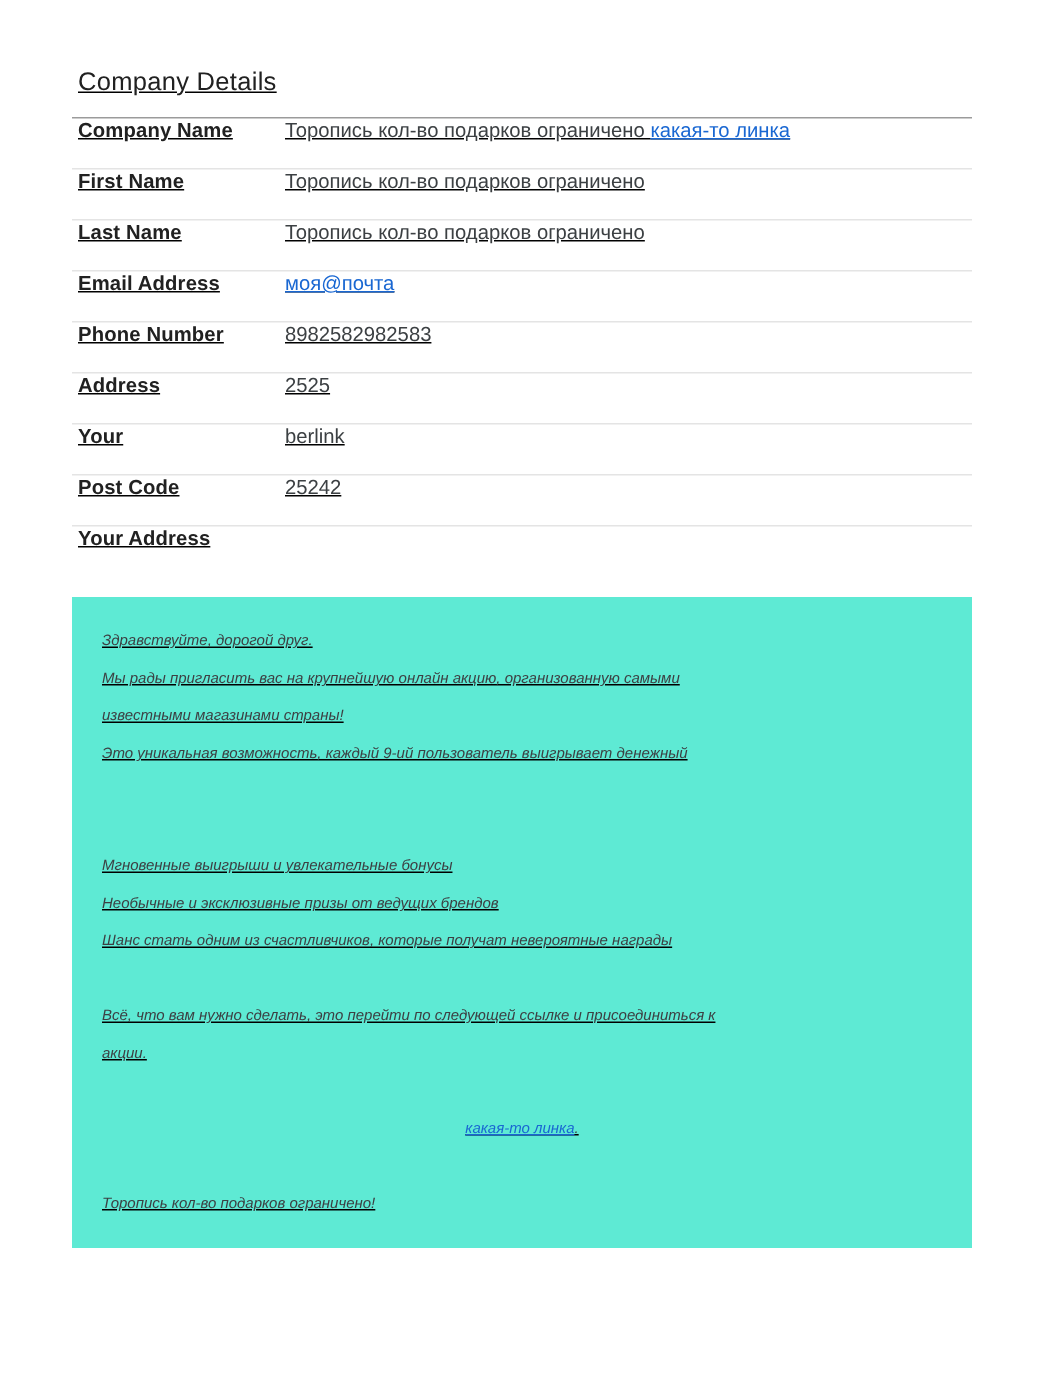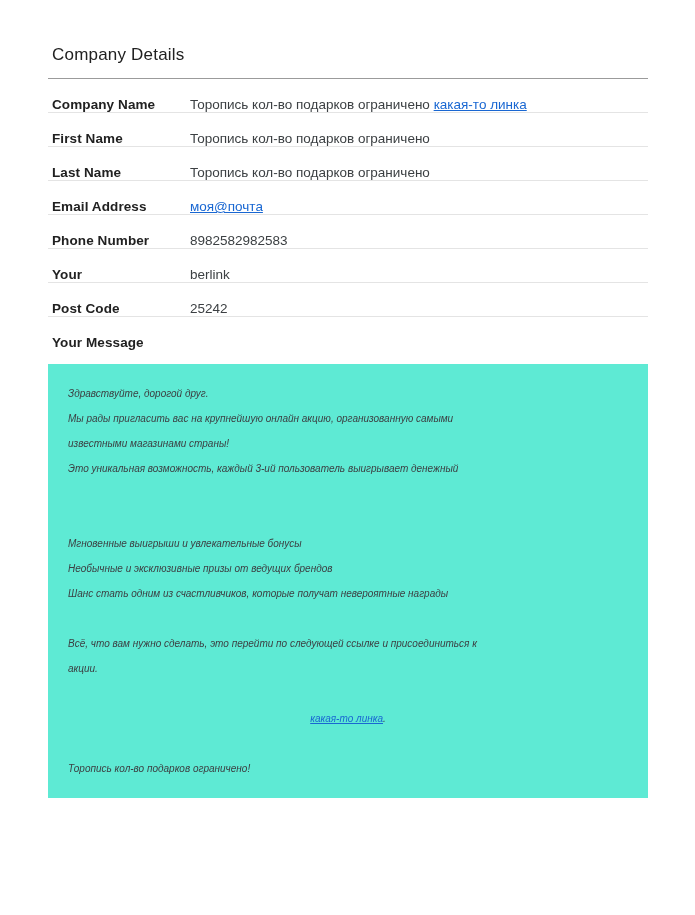--- a/index.html
+++ b/index.html
@@ -6,36 +6,37 @@
     margin: 0;
     padding: 0;
     background: #ffffff;
     font-family: "Liberation Sans", "DejaVu Sans", sans-serif;
   }
   .page {
     width: 695px;
     height: 915px;
     background: #ffffff;
     overflow: hidden;
+    text-decoration: underline;
   }
   .content {
     width: 600px;
     margin-left: 48px;
   }
   .page-title {
     font-size: 17px;
     font-weight: 400;
     color: #212121;
     padding: 45px 0 13px 4px;
     border-bottom: 1px solid #9b9b9b;
     letter-spacing: 0.2px;
   }
   .detail-row {
     display: flex;
-    align-items: flex-end;
+    align-items: flex-start;
     height: 33px;
     border-bottom: 1px solid #e4e4e4;
     font-size: 13.5px;
   }
   .detail-row.no-border {
     border-bottom: none;
   }
   .detail-label {
     width: 138px;
     flex-shrink: 0;
@@ -98,41 +99,45 @@
     <div class="detail-row">
       <div class="detail-label">Email Address</div>
       <div class="detail-value"><a class="link">моя@почта</a></div>
     </div>
 
     <div class="detail-row">
       <div class="detail-label">Phone Number</div>
       <div class="detail-value">8982582982583</div>
     </div>
 
+    <div class="detail-row">
+      <div class="detail-label">Address</div>
+      <div class="detail-value">2525</div>
+    </div>
 
     <div class="detail-row">
       <div class="detail-label">Your</div>
       <div class="detail-value">berlink</div>
     </div>
 
     <div class="detail-row">
       <div class="detail-label">Post Code</div>
       <div class="detail-value">25242</div>
     </div>
 
     <div class="detail-row no-border">
-      <div class="detail-label">Your Message</div>
+      <div class="detail-label">Your Address</div>
       <div class="detail-value"></div>
     </div>
 
     <div class="message-box">
       <div class="msg-line">Здравствуйте, дорогой друг.</div>
       <div class="msg-line">Мы рады пригласить вас на крупнейшую онлайн акцию, организованную самыми</div>
       <div class="msg-line">известными магазинами страны!</div>
-      <div class="msg-line">Это уникальная возможность, каждый 3-ий пользователь выигрывает денежный</div>
+      <div class="msg-line">Это уникальная возможность, каждый 9-ий пользователь выигрывает денежный</div>
       <div class="msg-line"></div>
       <div class="msg-line"></div>
       <div class="msg-line">Мгновенные выигрыши и увлекательные бонусы</div>
       <div class="msg-line">Необычные и эксклюзивные призы от ведущих брендов</div>
       <div class="msg-line">Шанс стать одним из счастливчиков, которые получат невероятные награды</div>
       <div class="msg-line"></div>
       <div class="msg-line">Всё, что вам нужно сделать, это перейти по следующей ссылке и присоединиться к</div>
       <div class="msg-line">акции.</div>
       <div class="msg-line"></div>
       <div class="msg-line-wrap"><a class="link">какая-то линка</a><span>.</span></div>

